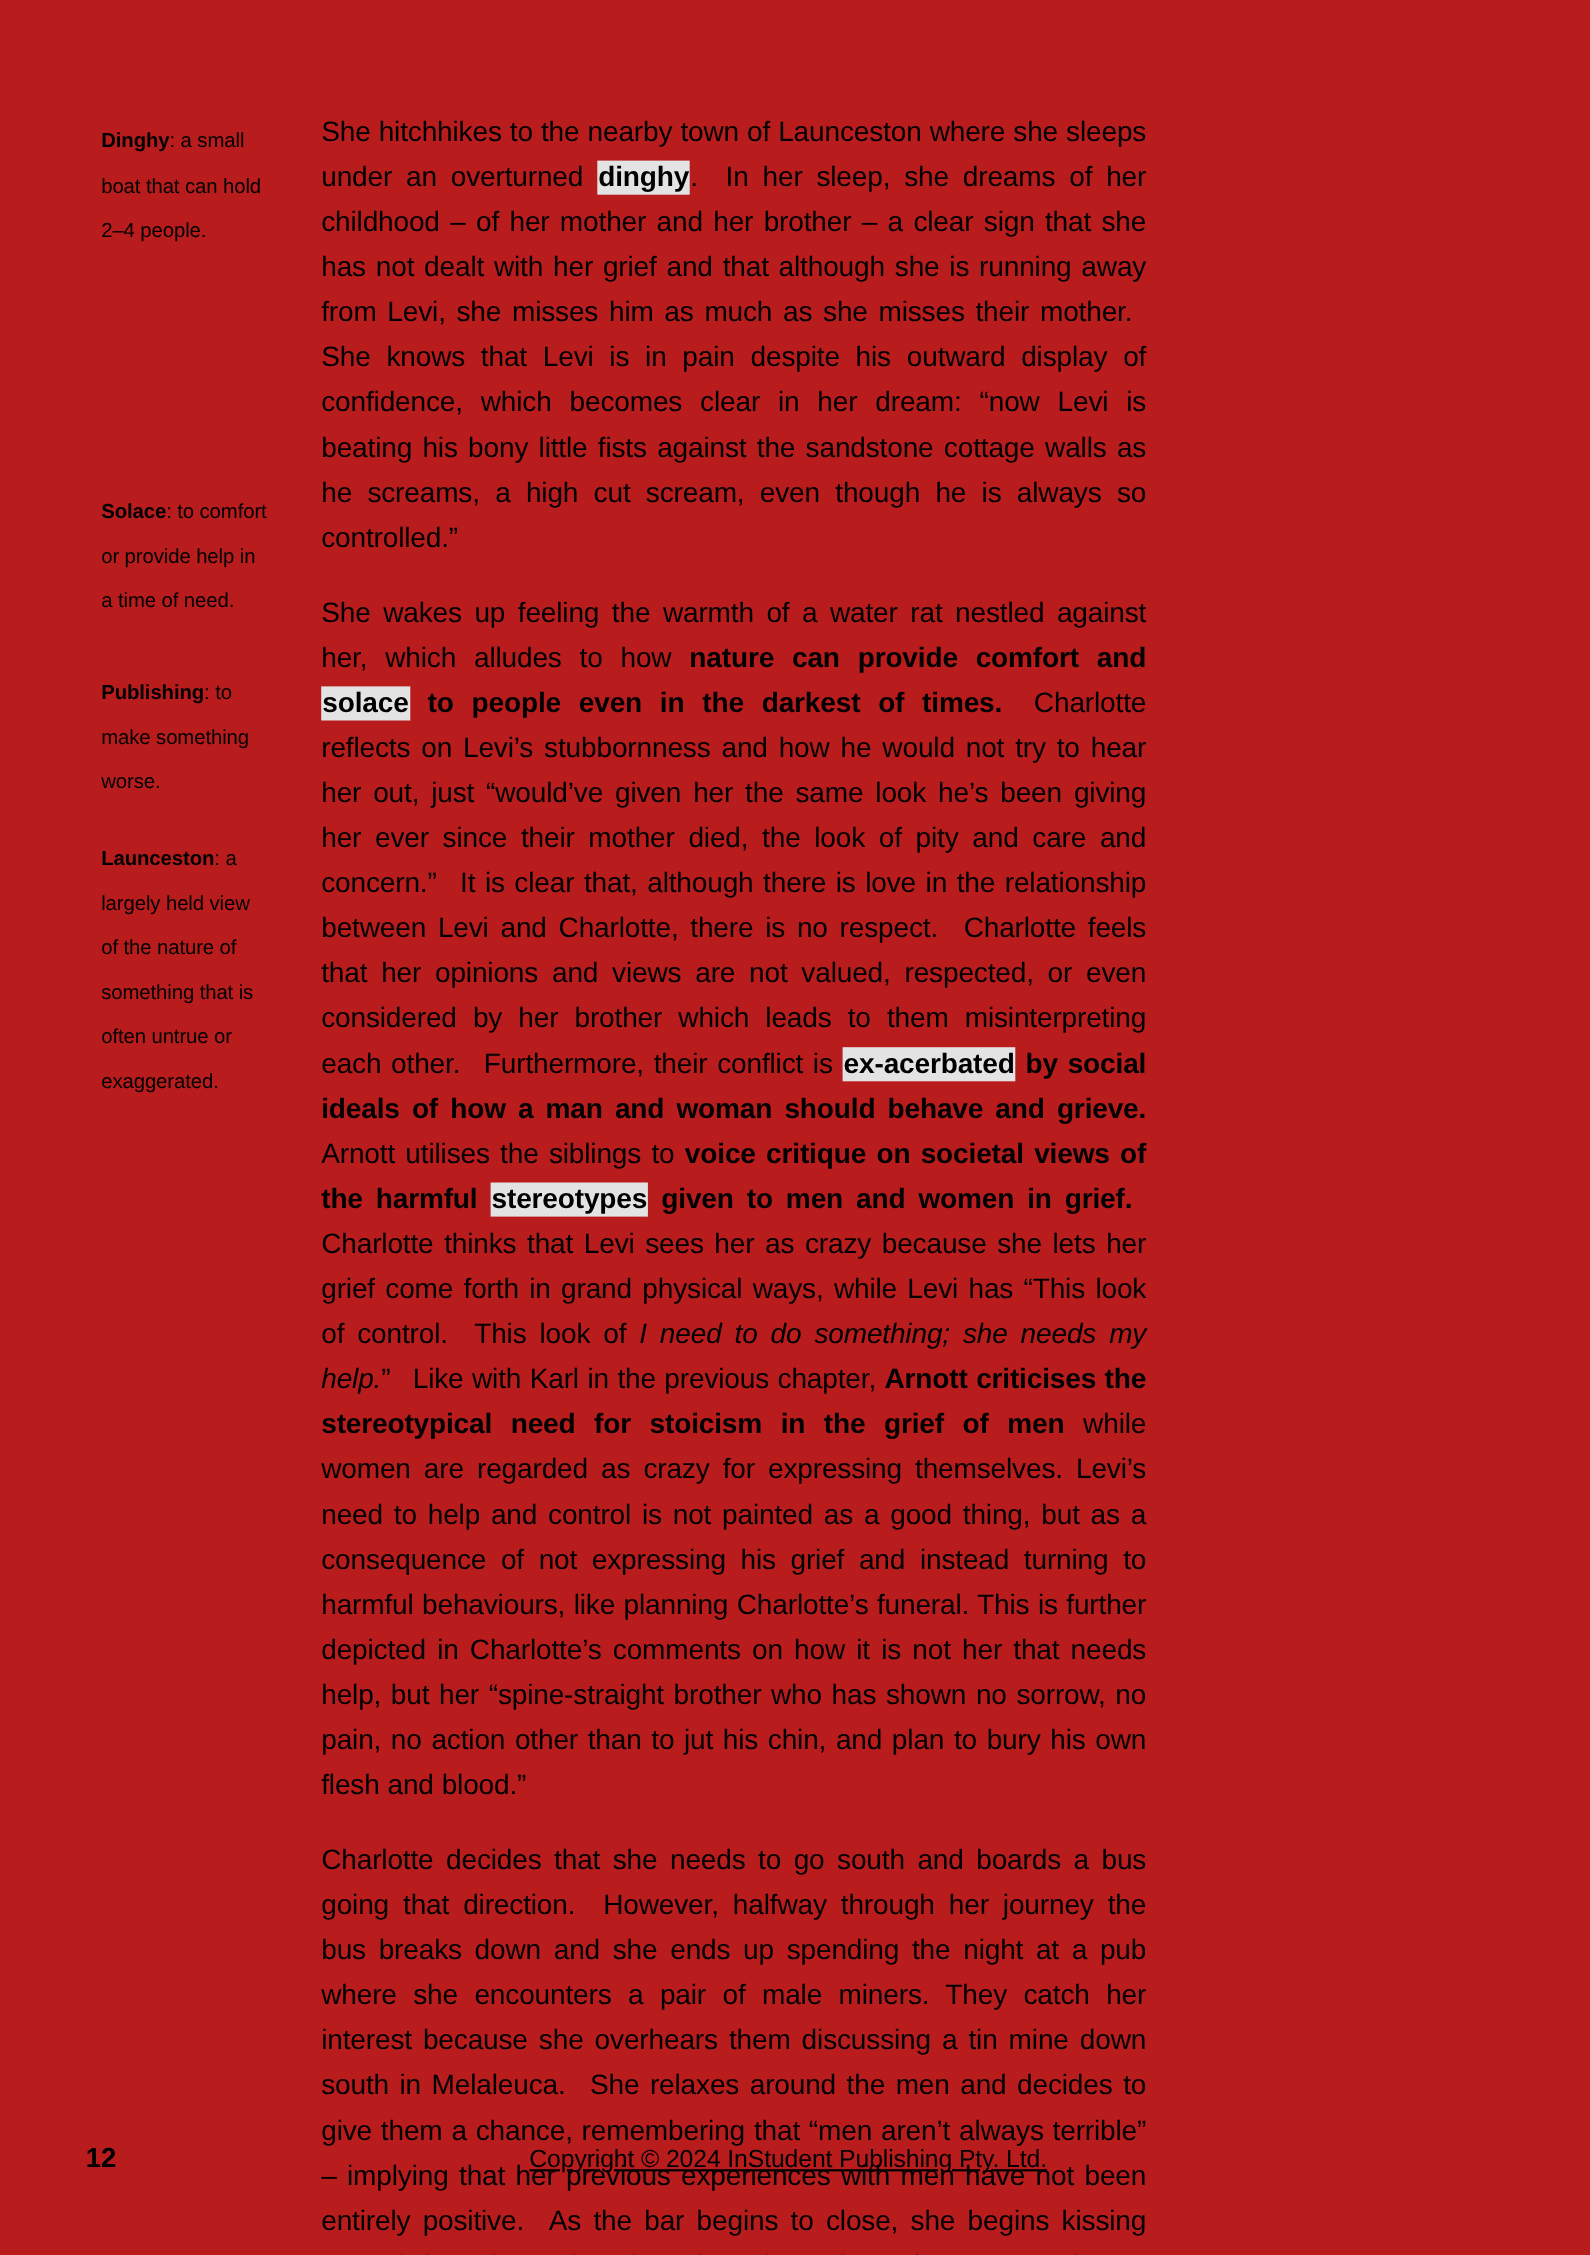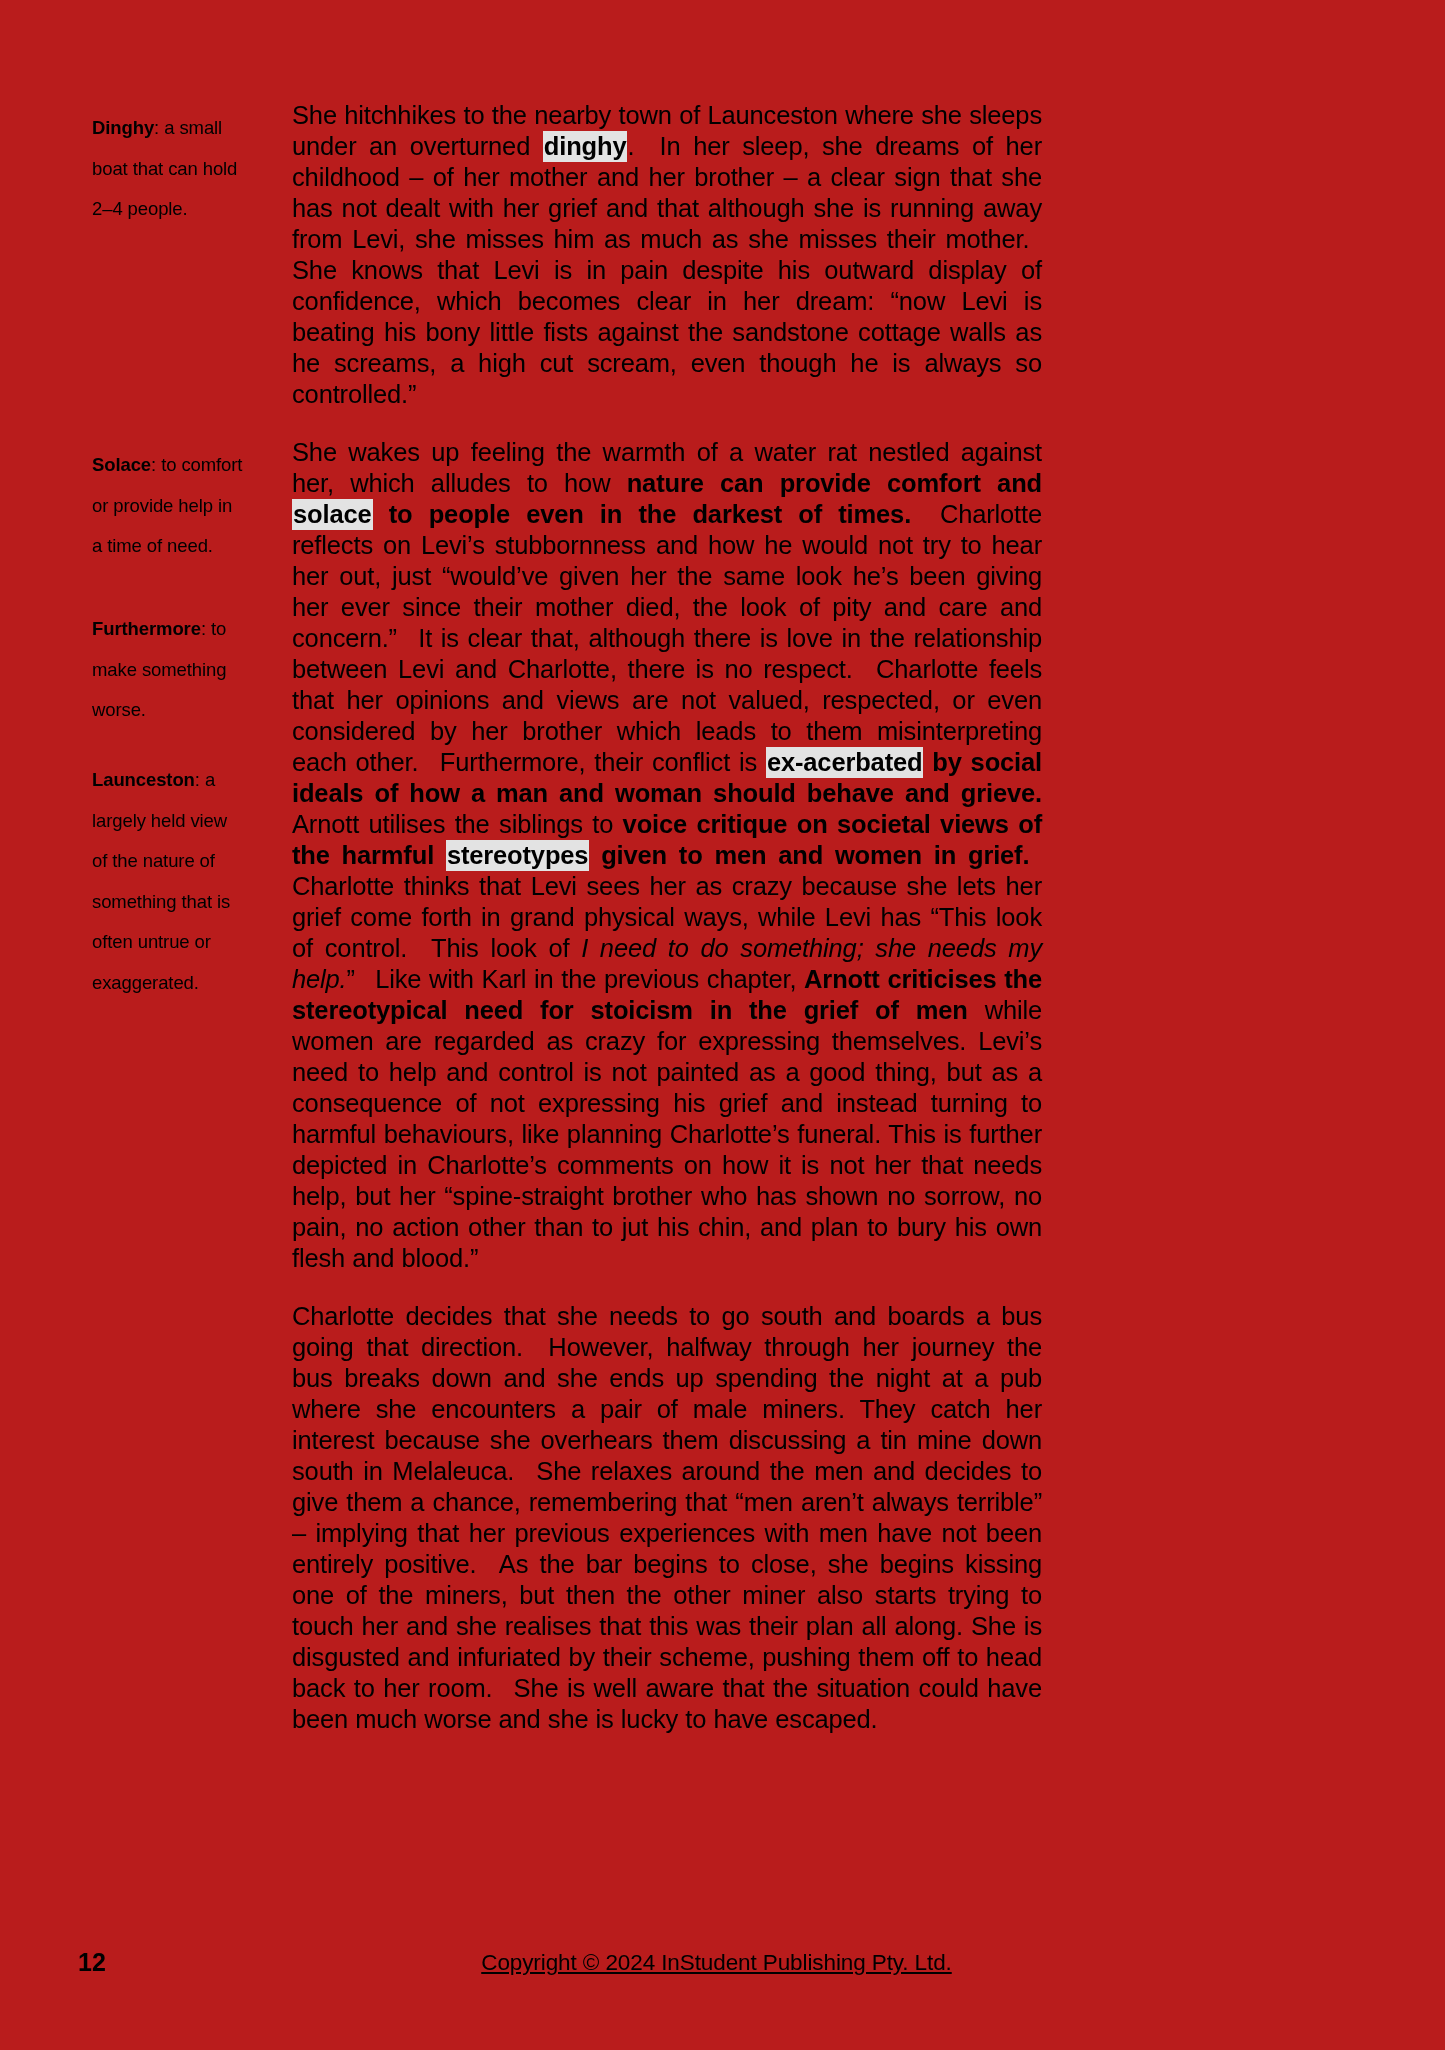--- a/index.html
+++ b/index.html
@@ -60,21 +60,21 @@
   }
 
   #defn-dinghy      { top: 0px; }
   #defn-solace      { top: 337px; }
   #defn-exacerbated { top: 501px; }
   #defn-stereotype  { top: 652px; }
 
   
   .para {
     font-size: 25.5px;
-    line-height: 31px;
+    line-height: 41px;
     text-align: justify;
     text-justify: inter-word;
     margin: 0 0 27px 0;
     letter-spacing: -0.15px;
     word-spacing: 0.2px;
     -webkit-hyphens: none;
     hyphens: none;
   }
   .para:last-child { margin-bottom: 0; }
 
@@ -129,21 +129,21 @@
 
       <div class="defn" id="defn-dinghy">
         <span class="term">Dinghy</span><span>: </span><span>a small boat that can hold 2–4 people.</span>
       </div>
 
       <div class="defn" id="defn-solace">
         <span class="term">Solace</span><span>: </span><span>to comfort or provide help in a time of need.</span>
       </div>
 
       <div class="defn" id="defn-exacerbated">
-        <span class="term">Furthermore</span><span>: </span><span>to make something worse.</span>
+        <span class="term">Publishing</span><span>: </span><span>to make something worse.</span>
       </div>
 
       <div class="defn" id="defn-stereotype">
         <span class="term">Launceston</span><span>: </span><span>a largely held view of the nature of something that is often untrue or exaggerated.</span>
       </div>
 
     </div>
 
     <div class="main">
 

